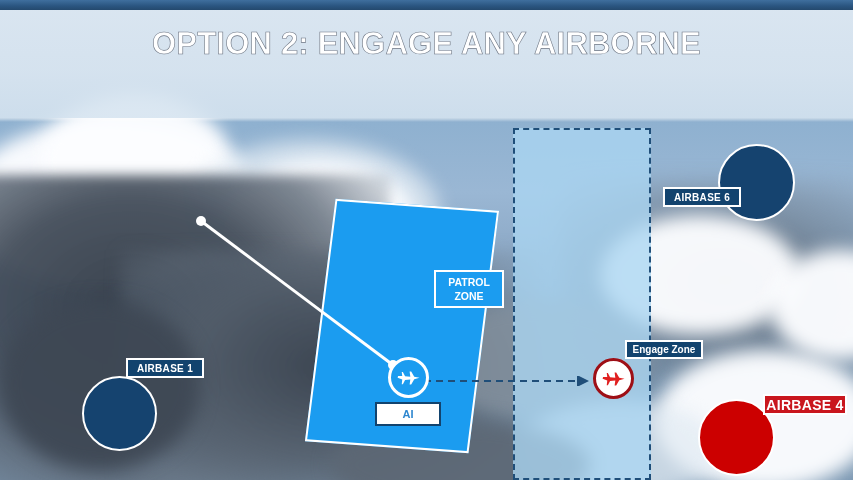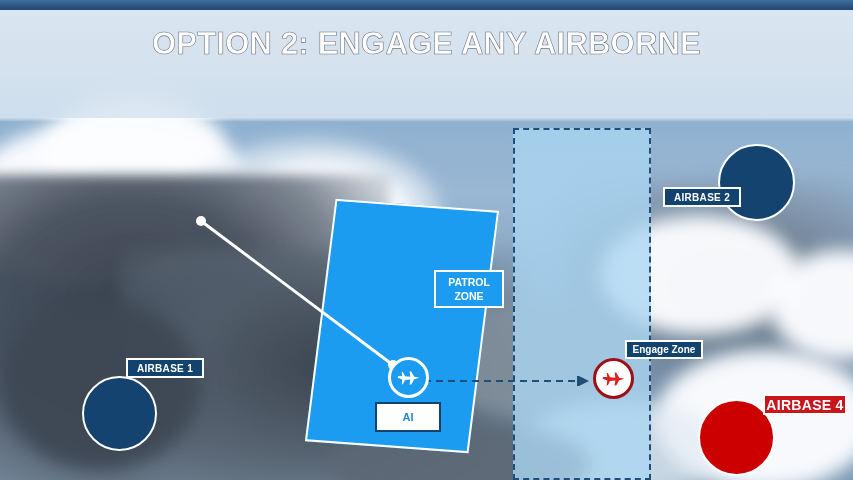--- a/index.html
+++ b/index.html
@@ -96,21 +96,21 @@
   .lbl-engage{background:#12436e;border:2px solid #ffffff;color:#ffffff;}
 
   #callout{
     left:42px;top:211px;width:158px;height:58px;
     font-size:9.5px;font-weight:normal;line-height:1.55;
     letter-spacing:.1px;padding:2px 6px;
     justify-content:center;
   }
   #callout .c-l1{display:block;}
   #patrol-label{left:434px;top:222px;width:70px;height:38px;font-size:10.5px;line-height:1.35;margin-top:48px;}
-  #ai-label{left:375px;top:402px;width:66px;height:30px;font-size:11px;}
+  #ai-label{left:375px;top:402px;width:66px;height:24px;font-size:11px;}
   #engage-label{left:625px;top:340px;width:78px;height:19px;font-size:10px;font-weight:bold;}
   #airbase1-label{left:126px;top:358px;width:78px;height:20px;font-size:10px;letter-spacing:.3px;}
   #airbase2-label{left:663px;top:187px;width:78px;height:20px;font-size:10px;letter-spacing:.3px;}
   #airbase4-label{left:763px;top:394px;width:84px;height:21px;font-size:14px;letter-spacing:.3px;}
 
   
   .base{position:absolute;border-radius:50%;border:2px solid #ffffff;box-sizing:border-box;}
   .base-navy{background:#15436f;}
   .base-red{background:#cc0000;}
   #airbase1-dot{left:82px;top:376px;width:75px;height:75px;}
@@ -201,18 +201,18 @@
                  L47.4 35.6 L48.6 46 L46 46 L41 36.4 L29 35.4
                  L30.6 47 L27 47 L20 34.8 Z"></path>
       </g>
     </svg>
   </div>
 
   <div class="base base-navy" id="airbase1-dot"></div>
   <div class="lbl lbl-navy" id="airbase1-label">AIRBASE 1</div>
 
   <div class="base base-navy" id="airbase2-dot"></div>
-  <div class="lbl lbl-navy" id="airbase2-label">AIRBASE 2</div>
+  <div class="lbl lbl-navy" id="airbase2-label">AIRBASE 6</div>
 
   <div class="base base-red" id="airbase4-dot"></div>
   <div class="lbl lbl-red" id="airbase4-label">AIRBASE 4</div>
 
 </div>
 
 </body></html>

